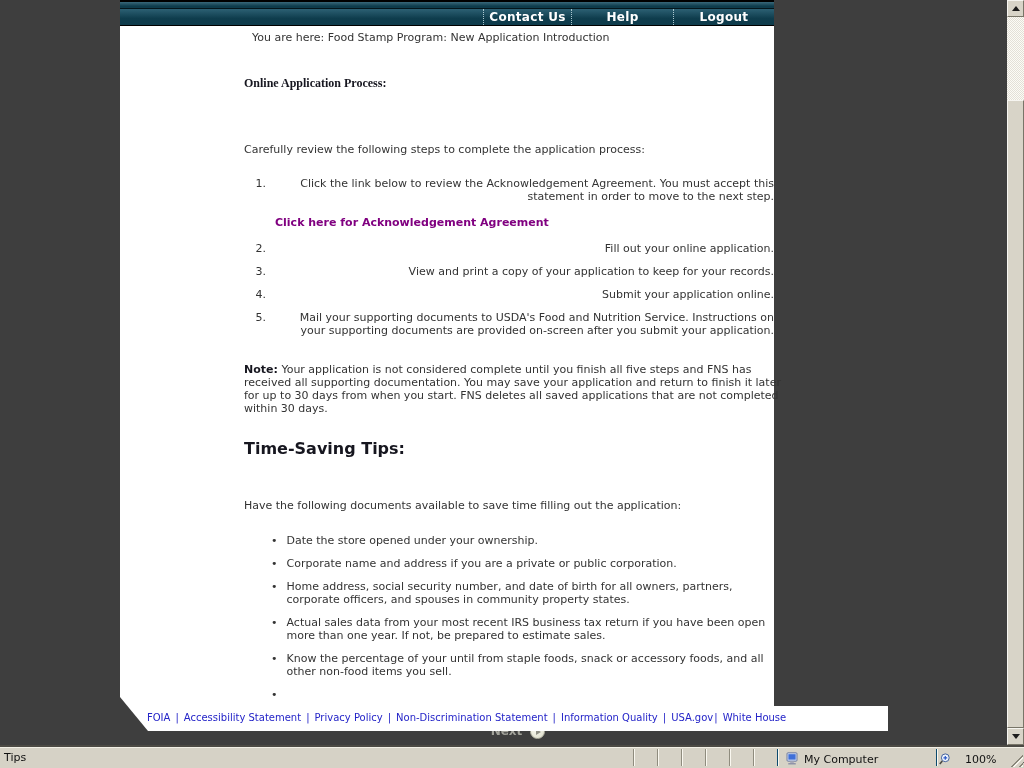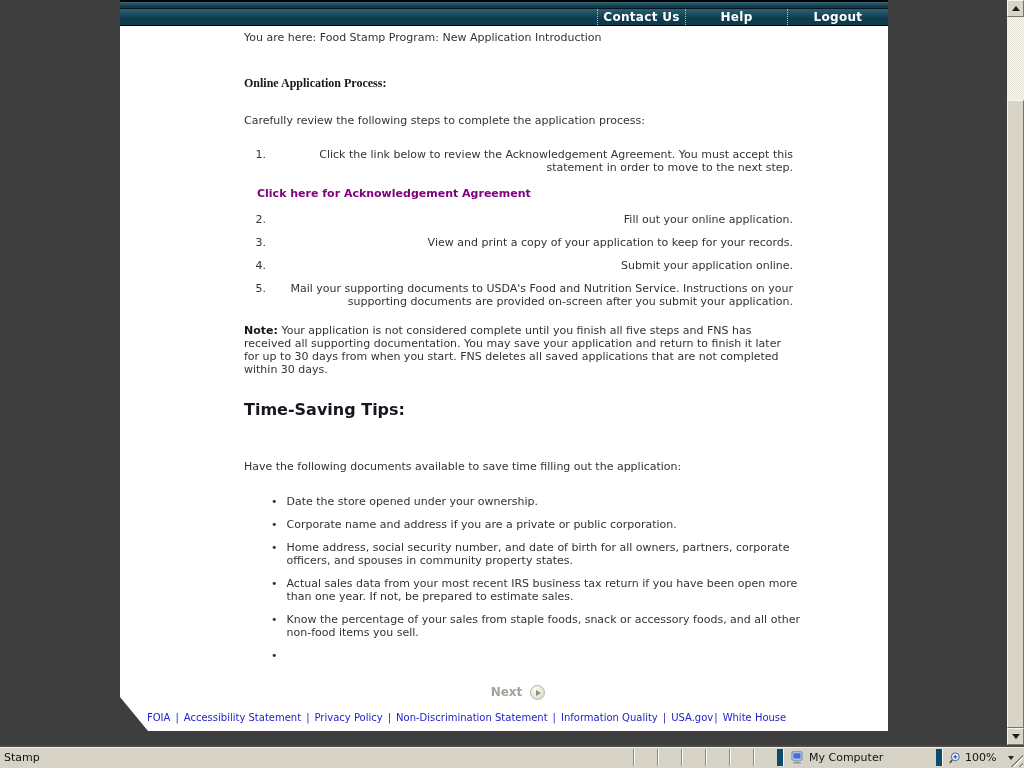--- a/index.html
+++ b/index.html
@@ -3,48 +3,48 @@
 <meta charset="utf-8">
 <style>
   html,body{margin:0;padding:0;background:#000;}
   .screen{
     position:relative;width:1024px;height:768px;overflow:hidden;
     background:#3e3e3e;
     font-family:"DejaVu Sans","Liberation Sans",sans-serif;
     -webkit-font-smoothing:none;
   }
   
-  .page{position:absolute;left:120px;top:0;width:768px;height:731px;background:#fff;}
+  .page{position:absolute;left:120px;top:0;width:654px;height:731px;background:#fff;}
   .banner-strip{
     height:6px;border-top:2px solid #000;border-bottom:1px solid #04161c;
     background:linear-gradient(#38687a 0%,#0e3c4c 70%);
   }
   .navbar{
     height:16px;border-bottom:1px solid #000;
     background:linear-gradient(#2c6073 0%,#0e3c4c 60%);
     display:flex;justify-content:flex-end;align-items:stretch;
   }
   .nav-item{
     display:flex;align-items:center;justify-content:center;
     color:#fff;font-weight:bold;font-size:12px;letter-spacing:.3px;
     border-left:1px dotted #a9c6cf;cursor:pointer;
   }
   
   .content{padding:5px 0 0 124px;color:#333;font-size:11px;line-height:13px;}
-  .breadcrumb{font-size:11px;color:#333;}
+  .breadcrumb{font-size:11px;color:#333;margin-left:8px;}
   .heading{margin-top:33px;font-size:12px;font-weight:bold;color:#16161f;font-family:Liberation Serif, serif;}
-  .intro{margin-top:24px;width:552px;}
+  .intro{margin-top:53px;width:552px;}
   .steps{margin-top:21px;}
   .step{display:flex;margin-bottom:10px;}
   .step-num{width:22px;text-align:right;margin-right:9px;flex:none;}
   .step-text{width:518px;text-align:right;}
   .agreement-link{
-    margin:13px 0 13px 13px;font-weight:bold;color:#800080;cursor:pointer;
-  }
-  .note{margin-top:16px;width:552px;}
+    margin:13px 0 13px 31px;font-weight:bold;color:#800080;cursor:pointer;
+  }
+  .note{margin-top:26px;width:552px;}
   .note b{color:#16161f;}
   .tips-heading{margin-top:27px;font-size:16px;font-weight:bold;color:#16161f;}
   .tips-intro{margin-top:44px;width:552px;}
   .tips{margin-top:22px;}
   .tip{display:flex;margin-bottom:10px;}
   .tip-bullet{flex:none;margin-left:27px;margin-right:9px;font-size:11px;}
   .tip-text{width:525px;}
   .next-row{width:548px;text-align:center;margin-top:23px;}
   .next-btn{
     display:inline-flex;align-items:center;gap:8px;
@@ -95,25 +95,25 @@
   .statusbar{
     position:absolute;left:0;bottom:0;width:1024px;height:23px;
     background:#d6d2c6;border-top:2px solid #4c4a44;box-sizing:border-box;
     box-shadow:inset 0 1px 0 #f2f0e6;
     font-size:11px;color:#111;
   }
   .status-text{position:absolute;left:4px;top:4px;}
   .panes{position:absolute;left:633px;top:2px;height:17px;display:flex;}
   .pane{width:23px;height:17px;border-left:1px solid #8f8c7e;box-shadow:inset 1px 0 0 #faf8f0;}
   .zone{
-    position:absolute;top:2px;height:17px;border-left:6px solid #0c4a6e;
-    box-shadow:inset 1px 0 0 #faf8f0;display:flex;align-items:center;
+    position:absolute;top:2px;height:17px;border-left:1px solid #0c4a6e;
+    box-shadow:inset 1px 0 0 #faf8f0;display:flex;align-items:flex-end;
   }
   .zone-mycomputer{left:777px;width:158px;padding-left:7px;box-sizing:border-box;gap:5px;}
-  .zone-zoom{left:936px;width:72px;padding-left:5px;box-sizing:border-box;gap:4px;}
+  .zone-zoom{left:936px;width:72px;box-sizing:border-box;gap:14px;}
   .dd-arrow{margin-left:8px;border-top:4px solid #222;border-left:3.5px solid transparent;border-right:3.5px solid transparent;}
   .grip{
     position:absolute;right:1px;bottom:1px;width:14px;height:14px;
     background:repeating-linear-gradient(135deg,#8a877a 0 1.5px,#f6f4ec 1.5px 3px,#d6d2c6 3px 5.5px);
     clip-path:polygon(100% 0,100% 100%,0 100%);
   }
   .icon-svg{display:block;flex:none;}
 </style>
 </head>
 <body>
@@ -185,21 +185,21 @@
         <div class="tip">
             <span class="tip-bullet">•</span>
             <span class="tip-text">Home address, social security number, and date of birth for all owners, partners, corporate officers, and spouses in community property states.</span>
           </div>
         <div class="tip">
             <span class="tip-bullet">•</span>
             <span class="tip-text">Actual sales data from your most recent IRS business tax return if you have been open more than one year. If not, be prepared to estimate sales.</span>
           </div>
         <div class="tip">
             <span class="tip-bullet">•</span>
-            <span class="tip-text">Know the percentage of your sales from staple foods, snack or accessory foods, and all other non-food items you sell.</span>
+            <span class="tip-text">Know the percentage of your until from staple foods, snack or accessory foods, and all other non-food items you sell.</span>
           </div>
         <div class="tip">
             <span class="tip-bullet">•</span>
           </div>
       </div>
 
       <div class="next-row">
         <span class="next-btn">
             <span>Next</span>
             <span class="next-circle"></span>
@@ -218,21 +218,21 @@
     <div class="sb-btn sb-up">
         <span class="arrow-up"></span>
       </div>
     <div class="sb-thumb"></div>
     <div class="sb-btn sb-down">
         <span class="arrow-down"></span>
       </div>
   </div>
 
   <div class="statusbar">
-    <span class="status-text">Stamp</span>
+    <span class="status-text">Tips</span>
 
     <div class="panes">
       <div class="pane"></div>
       <div class="pane"></div>
       <div class="pane"></div>
       <div class="pane"></div>
       <div class="pane"></div>
       <div class="pane"></div>
     </div>
 

